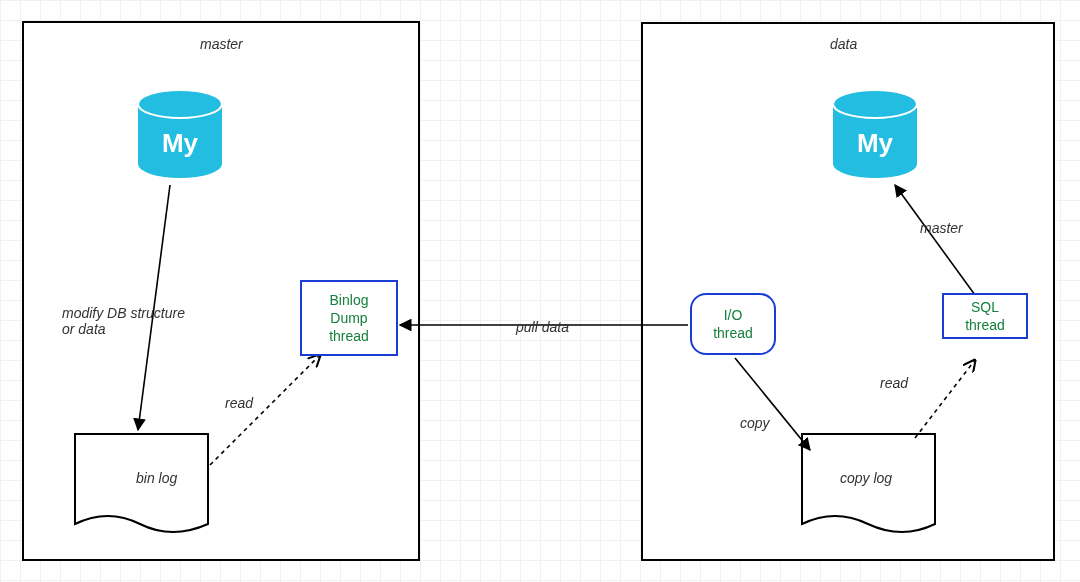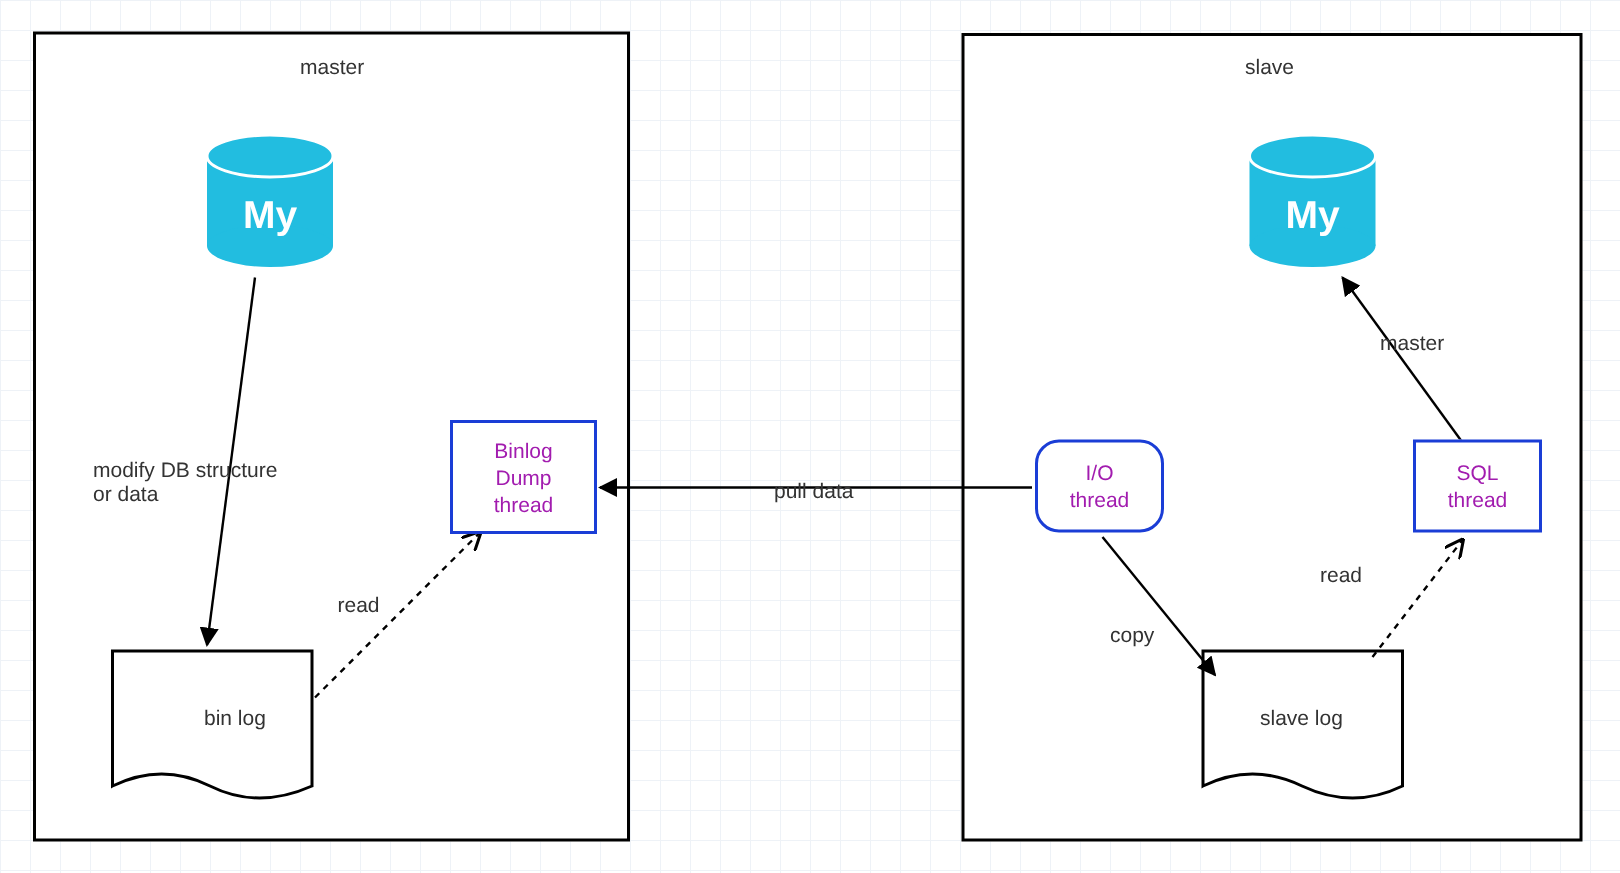--- a/index.html
+++ b/index.html
@@ -18,25 +18,26 @@
     overflow: hidden;
   }
   .container-box {
     position: absolute;
     border: 2px solid #000;
     background: #fff;
   }
   .label {
     position: absolute;
     text-align: center;
+    font-style: italic;
   }
   .blue-box {
     position: absolute;
     border: 2px solid #1a3dd6;
-    color: #a21caf;
+    color: #15803d;
     text-align: center;
     display: flex;
     flex-direction: column;
     align-items: center;
     justify-content: center;
     background: #fff;
     line-height: 1.3;
     font-size: 14px;
   }
   svg.overlay {
@@ -46,21 +47,21 @@
     pointer-events: none;
   }
 </style>
 </head>
 <body>
 
 <div class="container-box" style="left:22px; top:21px; width:398px; height:540px;"></div>
 <div class="label" style="left:200px; top:36px;">master</div>
 
 <div class="container-box" style="left:641px; top:22px; width:414px; height:539px;"></div>
-<div class="label" style="left:830px; top:36px;">slave</div>
+<div class="label" style="left:830px; top:36px;">data</div>
 
 <svg class="overlay">
   <defs>
     <marker id="arrow" viewBox="0 0 10 10" refX="9" refY="5" markerWidth="8" markerHeight="8" orient="auto-start-reverse">
       <path d="M 0 0 L 10 5 L 0 10 z" fill="#000"></path>
     </marker>
     <marker id="arrow-open" viewBox="0 0 10 10" refX="9" refY="5" markerWidth="8" markerHeight="8" orient="auto-start-reverse">
       <path d="M 0 0 L 10 5 L 0 10" fill="none" stroke="#000" stroke-width="1.6"></path>
     </marker>
   </defs>
@@ -110,23 +111,23 @@
 <div class="label" style="left:225px; top:395px;">read</div>
 
 <div class="label" style="left:516px; top:308px;margin-top:11px;">pull data</div>
 
 <div class="label" style="left:740px; top:415px;">copy</div>
 
 <div class="label" style="left:880px; top:375px;">read</div>
 
 <div class="label" style="left:920px; top:220px;">master</div>
 
-<div class="label" style="left:840px; top:470px;">slave log</div>
+<div class="label" style="left:840px; top:470px;">copy log</div>
 
 <div class="blue-box" style="left:300px; top:280px; width:98px; height:76px; white-space:pre;">Binlog
 Dump
 thread</div>
 
 <div class="blue-box" style="left:690px; top:293px; width:86px; height:62px; white-space:pre;border-radius:16px;">I/O
 thread</div>
 
-<div class="blue-box" style="left:942px; top:293px; width:86px; height:62px; white-space:pre;">SQL
+<div class="blue-box" style="left:942px; top:293px; width:86px; height:46px; white-space:pre;">SQL
 thread</div>
 
 </body></html>

